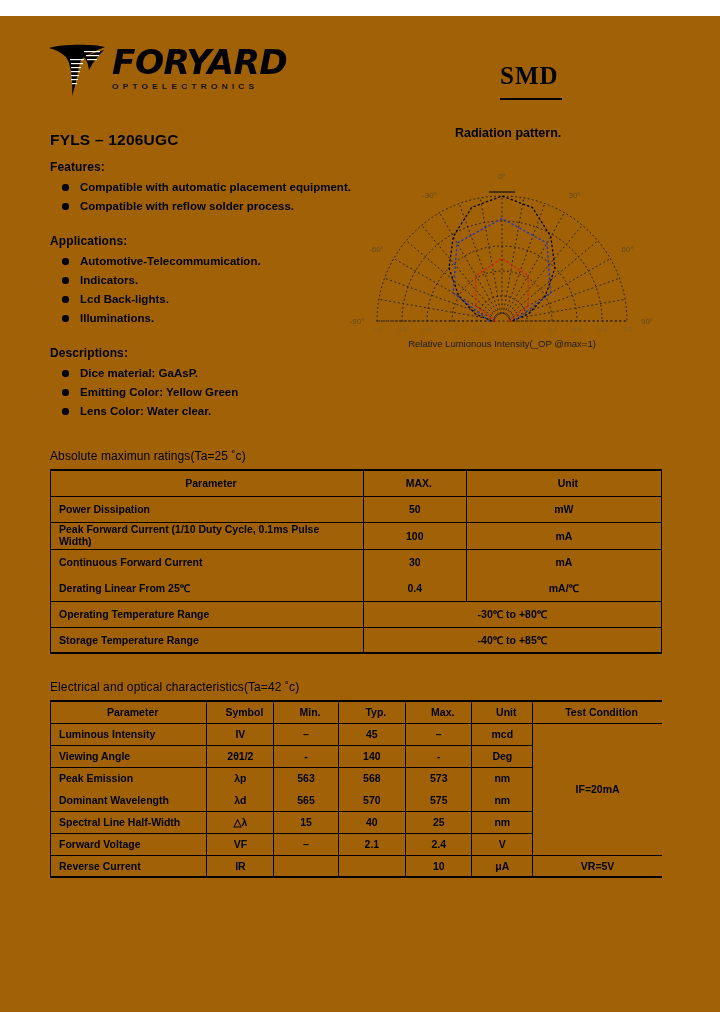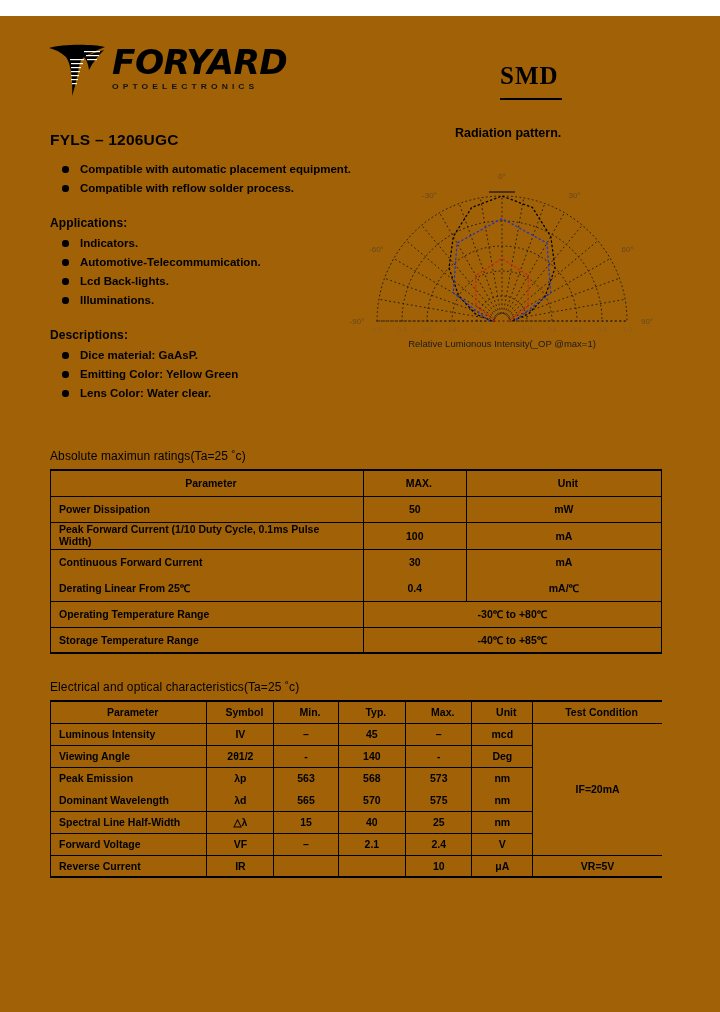--- a/index.html
+++ b/index.html
@@ -240,29 +240,30 @@
     </div>
     <div class="smd">SMD</div>
     <div class="smd-rule"></div>
   </div>
 
   <div class="part-no">FYLS – 1206UGC</div>
   <div class="radiation-title">Radiation pattern.</div>
 
   <div class="leftcol">
 
+    <div class="sec-head">Features:</div>
     <ul class="bullets">
       <li><span class="dot"></span><span>Compatible with automatic placement equipment.</span></li>
       <li><span class="dot"></span><span>Compatible with reflow solder process.</span></li>
     </ul>
 
     <div class="sec-head spaced">Applications:</div>
     <ul class="bullets">
+      <li><span class="dot"></span><span>Automotive-Telecommumication.</span></li>
       <li><span class="dot"></span><span>Indicators.</span></li>
-      <li><span class="dot"></span><span>Automotive-Telecommumication.</span></li>
       <li><span class="dot"></span><span>Lcd Back-lights.</span></li>
       <li><span class="dot"></span><span>Illuminations.</span></li>
     </ul>
 
     <div class="sec-head spaced">Descriptions:</div>
     <ul class="bullets">
       <li><span class="dot"></span><span>Dice material: GaAsP.</span></li>
       <li><span class="dot"></span><span>Emitting Color: Yellow Green</span></li>
       <li><span class="dot"></span><span>Lens Color: Water clear.</span></li>
     </ul>
@@ -358,21 +359,21 @@
       <td class="lft">Operating Temperature Range</td>
       <td class="ctr" colspan="2">-30℃ to +80℃</td>
     </tr>
     <tr>
       <td class="lft bot-thick">Storage Temperature Range</td>
       <td class="ctr bot-thick" colspan="2">-40℃ to +85℃</td>
     </tr>
   </tbody>
     </table>
 
-  <div class="tbl-title" style="left:50px; top:664px;">Electrical and optical characteristics(Ta=25  ˚c)</div>
+  <div class="tbl-title" style="left:50px; top:664px;">Electrical and optical characteristics(Ta=42  ˚c)</div>
 
   <table class="dsheet" id="tbl-elec">
     <tbody>
         <tr>
       <th class="c-param top-thick">Parameter</th>
       <th class="c-sym top-thick">Symbol</th>
       <th class="c-min top-thick">Min.</th>
       <th class="c-typ top-thick">Typ.</th>
       <th class="c-max top-thick">Max.</th>
       <th class="c-unit top-thick">Unit</th>

